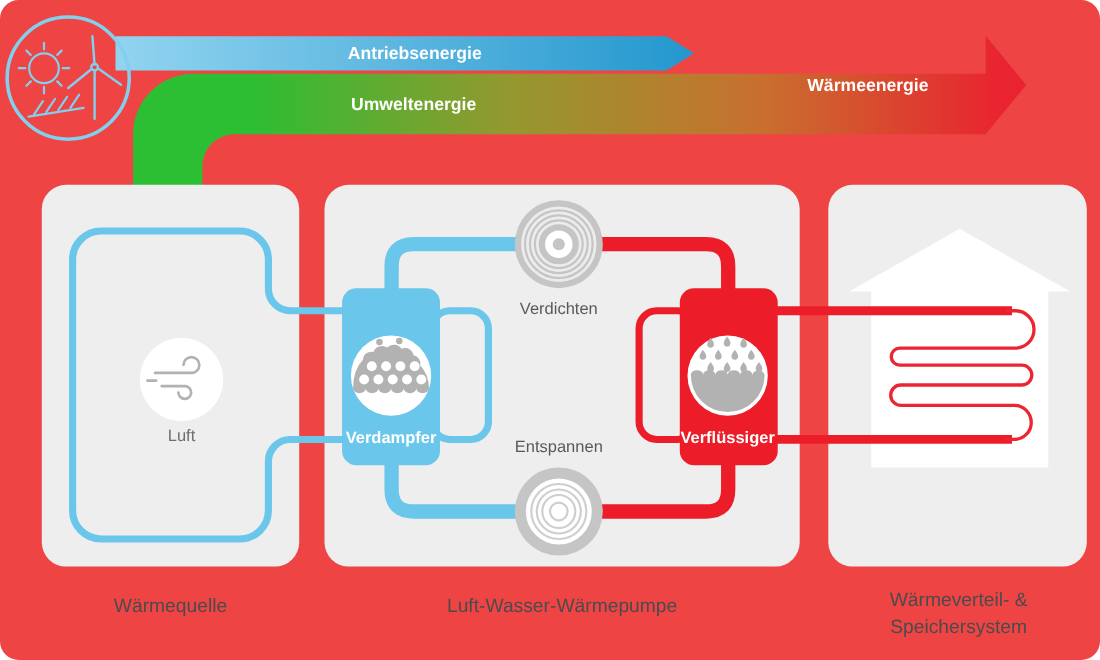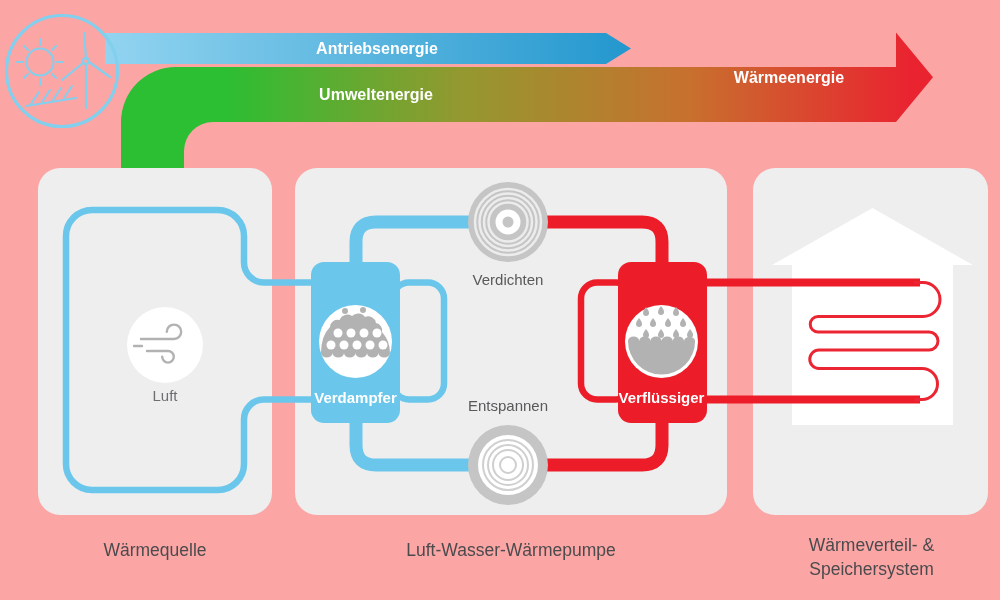--- a/index.html
+++ b/index.html
@@ -1,17 +1,17 @@
 <!DOCTYPE html>
 <html style="--c-panel: #eeeeee; --c-blue: #6ac6ea; --c-red: #ec1c29; --c-coil: #ec2533; --c-band_green: #2cbe33; --c-band_olive: #94982f; --c-band_orange: #c8702e; --c-band_red: #e92430; --c-arrow_blue_light: #92d4f0; --c-arrow_blue_dark: #2397ce; --c-device: #c5c5c5; --c-icon_gray: #b2b2b3; --c-source_icon: #82cfee; --c-text_dark: #4b4b4d; --c-text_medium: #58595b; --c-text_light: #6d6e70;"><head>
 <meta charset="utf-8">
 <style>
   html,body{margin:0;padding:0;background:#ffffff;}
-  #stage{position:relative;width:1000px;height:600px;background:#fca5a5;overflow:hidden;
-         font-family:"Liberation Sans", sans-serif;}
+  #stage{position:relative;width:1000px;height:600px;background:#ef4444;overflow:hidden;
+         font-family:"Liberation Sans", sans-serif;border-radius:17px;}
   svg{display:block;}
   
   .panel{fill:var(--c-panel,#eeeeee);}
   .blue-stroke{stroke:var(--c-blue,#6ac6ea);fill:none;}
   .red-stroke{stroke:var(--c-red,#ec1c29);fill:none;}
   .blue-fill{fill:var(--c-blue,#6ac6ea);}
   .red-fill{fill:var(--c-red,#ec1c29);}
   .coil{stroke:var(--c-coil,#ec2533);fill:none;}
   .device{fill:var(--c-device,#c5c5c5);}
   .device-ring{stroke:#ececec;fill:none;}

